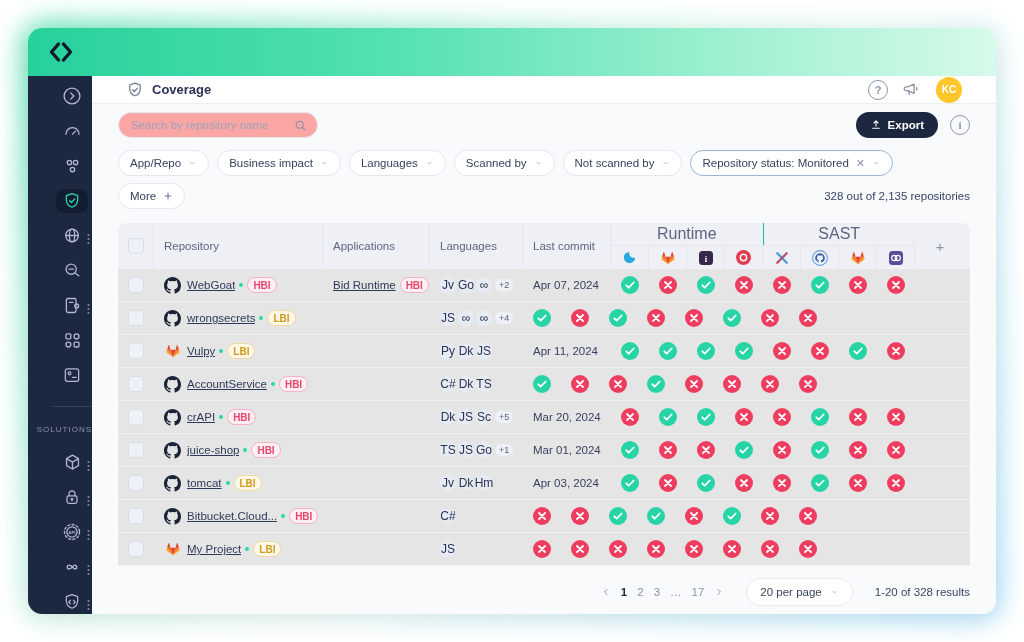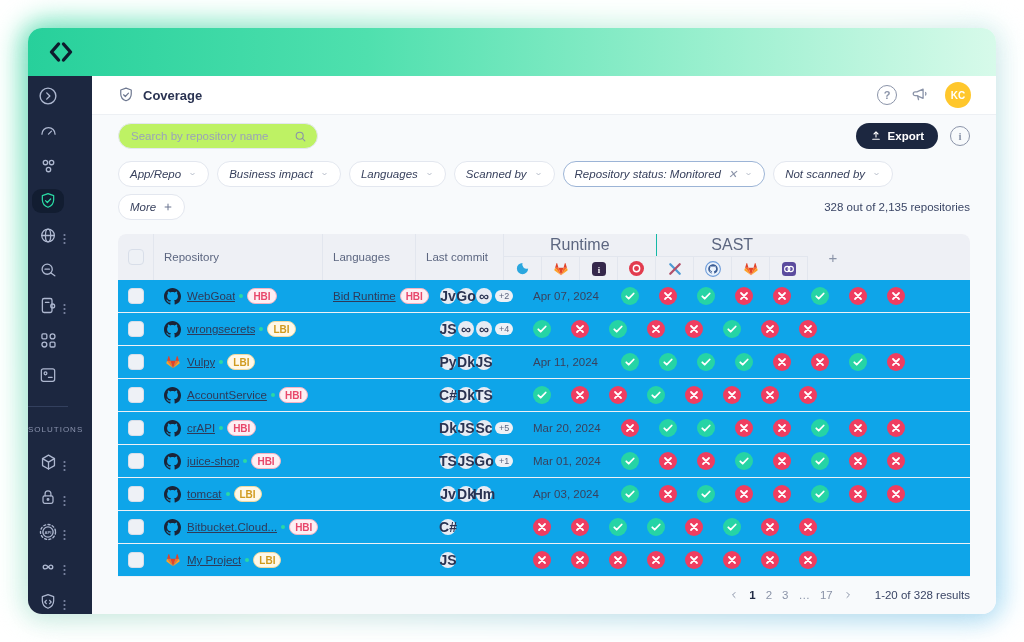--- a/index.html
+++ b/index.html
@@ -6,47 +6,47 @@
   body{width:1024px;height:642px;background:#fff;font-family:"Liberation Sans",sans-serif;-webkit-font-smoothing:antialiased;overflow:hidden;}
   .stage{position:relative;width:1024px;height:642px;}
   .halo{position:absolute;left:20px;top:20px;right:20px;bottom:20px;border-radius:26px;
     background:linear-gradient(135deg,#72e9bf 0%,#d9fbec 38%,#eefdf6 55%,#b9e9ff 100%);filter:blur(13px);}
   .window{position:absolute;left:28px;top:28px;width:968px;height:586px;border-radius:14px;overflow:hidden;background:#fff;box-shadow:0 4px 24px rgba(40,70,110,.12);}
   
   .topbar{height:48px;background:linear-gradient(90deg,#27d09b 0%,#4fe0ae 35%,#9df0d0 72%,#d7faea 100%);display:flex;align-items:center;padding:0 18px;}
   .logo{width:30px;height:30px;display:flex;align-items:center;justify-content:center;}
   
   .bodyrow{display:flex;height:538px;}
-  .sidebar{width:64px;background:#1c2740;display:flex;flex-direction:column;align-items:flex-start;padding-top:8px;box-sizing:border-box;gap:10px;}
+  .sidebar{width:64px;background:#1c2740;display:flex;flex-direction:column;align-items:flex-end;padding-top:8px;box-sizing:border-box;gap:10px;}
   .side-item{width:40px;height:32px;display:flex;align-items:center;justify-content:center;cursor:pointer;position:relative;}
   .side-item svg.sic{stroke:#aeb8d0;fill:none;stroke-width:1.5;stroke-linecap:round;stroke-linejoin:round;}
   .side-item .dots{position:absolute;right:2px;top:10px;fill:#7c87a3;}
   .side-item.active{background:#121d31;border-radius:9px;width:32px;height:32px;margin:0 4px;}
   .side-item.active svg.sic{stroke:#2bd9a4;}
   .side-divider{width:40px;border-top:1px solid #33405e;margin:8px 0 6px;}
   .solutions-label{font-size:8px;letter-spacing:1px;color:#8a93ad;margin:2px 0 6px;}
   
   .content{flex:1;display:flex;flex-direction:column;background:#f8fafc;min-width:0;}
-  .pagehead{height:38px;background:#fff;border-bottom:1px solid #edf0f4;display:flex;align-items:center;justify-content:space-between;padding:0 25px;}
+  .pagehead{height:38px;background:#fff;border-bottom:1px solid #edf0f4;display:flex;align-items:center;justify-content:space-between;padding:0 34px;}
   .ph-left{display:flex;align-items:center;gap:8px;}
   .ph-title{font-size:13px;font-weight:bold;color:#2a3352;}
   .ph-right{display:flex;align-items:center;gap:14px;}
   .round-ic{width:20px;height:20px;border-radius:50%;border:1.4px solid #8b94a9;color:#8b94a9;display:flex;align-items:center;justify-content:center;font-size:11px;font-weight:bold;box-sizing:border-box;cursor:pointer;}
   .avatar{width:26px;height:26px;border-radius:50%;background:#ffc72c;color:#fff;font-size:10px;font-weight:bold;display:flex;align-items:center;justify-content:center;cursor:pointer;}
   .main{flex:1;padding:8px 26px 0;box-sizing:border-box;}
   
   .toolrow{display:flex;align-items:center;justify-content:space-between;}
-  .search{width:200px;height:26px;background:#bef264;border:1px solid #e3e7ef;border-radius:14px;display:flex;align-items:center;padding:0 10px;box-sizing:border-box;gap:6px;}
+  .search{width:200px;height:26px;background:#fca5a5;border:1px solid #e3e7ef;border-radius:14px;display:flex;align-items:center;padding:0 10px;box-sizing:border-box;gap:6px;}
   .search input{border:none;outline:none;flex:1;font-size:11.5px;color:#39425e;background:transparent;font-family:"Liberation Sans",sans-serif;}
   .search input::placeholder{color:#9aa3b8;}
   .tool-right{display:flex;align-items:center;gap:12px;}
   .export-btn{height:26px;background:#1c2740;color:#fff;border:none;border-radius:14px;font-size:11.5px;font-weight:bold;display:flex;align-items:center;gap:6px;padding:0 14px;cursor:pointer;font-family:"Liberation Sans",sans-serif;}
   
   .filterrow{display:flex;align-items:center;gap:8px;margin-top:12px;flex-wrap:wrap;}
-  .pill{height:24px;background:#fff;border:1px solid #e3e7ef;border-radius:13px;display:flex;align-items:center;gap:7px;padding:0 11px;font-size:11.5px;color:#39425e;cursor:pointer;white-space:nowrap;font-style:italic;}
+  .pill{height:24px;background:#fff;border:1px solid #e3e7ef;border-radius:13px;display:flex;align-items:center;gap:7px;padding:0 11px;font-size:11.5px;color:#39425e;cursor:pointer;white-space:nowrap;}
   .pill.active{border-color:#9cb4d6;}
   .pill .x{color:#8a93a8;font-size:11px;}
   .chev{width:9px;height:6px;}
   .morerow{display:flex;align-items:center;margin-top:7px;}
   .summary{margin-left:auto;font-size:11.5px;color:#3a4565;}
   
   .tablewrap{margin-top:14px;background:#fff;border-radius:8px 8px 0 0;}
   .thead{display:flex;background:#eef0f5;border-radius:8px 8px 0 0;height:46px;font-size:11.5px;color:#5c6680;}
   .th{display:flex;align-items:center;padding-left:10px;box-sizing:border-box;border-right:1px solid #e2e6ee;}
   .c-check{width:36px;justify-content:center;padding-left:0;}
@@ -55,29 +55,29 @@
   .c-lang{width:93px;}
   .c-commit{width:88px;}
   .c-plus{width:50px;justify-content:center;padding-left:0;}
   .scanhead{width:304px;display:flex;flex-direction:column;}
   .grp-row{display:flex;height:22px;border-bottom:1px solid #e2e6ee;}
   .grp{flex:1;display:flex;align-items:center;justify-content:center;font-size:16px;color:#5c6680;}
   .grp.sast{border-left:1px solid #14b8a6;}
   .ic-row{display:flex;flex:1;}
   .ic-cell{width:38px;display:flex;align-items:center;justify-content:center;border-right:1px solid #e2e6ee;box-sizing:border-box;}
   .th-plus{border-right:none;color:#8a93a8;font-size:15px;cursor:pointer;}
-  .tbody .tr{display:flex;height:32px;border-bottom:1px solid #eef1f6;background:#0ea5e9;align-items:center;}
+  .tbody .tr{display:flex;height:32px;border-bottom:1px solid #eef1f6;background:#e5e5e5;align-items:center;}
   .td{display:flex;align-items:center;padding-left:10px;box-sizing:border-box;height:100%;overflow:hidden;}
   .cb{width:14px;height:14px;border-radius:4px;background:#eef1f6;border:1px solid #d8dee9;cursor:pointer;}
   .rlink{font-size:11.5px;color:#2e3a59;text-decoration:underline;margin-left:6px;white-space:nowrap;overflow:hidden;text-overflow:ellipsis;cursor:pointer;}
   .tdot{width:4px;height:4px;border-radius:50%;background:#2bd9a4;margin:0 4px;flex:none;}
   .badge{font-size:10px;font-weight:bold;border-radius:8px;padding:1.5px 5px;flex:none;}
   .badge.hbi{color:#e8476b;border:1px solid #f3b3c3;background:#fdeff3;}
   .badge.lbi{color:#d09a1e;border:1px solid #efd9a0;background:#fffaе9;background:#fff8e8;}
-  .chip{width:16px;height:16px;border-radius:50%;background:#e7ebf3;color:#2a3352;font-size:14px;font-weight:bold;display:flex;align-items:center;justify-content:center;margin-right:2px;flex:none;}
+  .chip{width:16px;height:16px;border-radius:50%;background:#e7ebf3;color:#2a3352;font-size:12px;font-weight:normal;display:flex;align-items:center;justify-content:center;margin-right:2px;flex:none;}
   .morechip{font-size:9px;color:#5c6680;background:#eef1f6;border-radius:8px;padding:1px 4px;margin-left:1px;}
   .date{font-size:11.5px;color:#39425e;white-space:nowrap;}
   .st-cell{width:38px;display:flex;align-items:center;justify-content:center;padding-left:0;}
   .src{width:17px;height:17px;flex:none;display:flex;align-items:center;justify-content:center;}
   
   .pagerow{display:flex;align-items:center;justify-content:flex-end;gap:22px;margin-top:12px;padding-bottom:8px;}
   .pages{display:flex;align-items:center;gap:10px;font-size:11.5px;color:#8a93a8;}
   .pg{cursor:pointer;}
   .pg.cur{color:#222b45;font-weight:bold;}
   .pg-arrow{cursor:pointer;display:flex;align-items:center;}
@@ -293,29 +293,29 @@
                 <svg class="chev" viewBox="0 0 24 24" fill="none" stroke="#8a93a8" stroke-width="2.4" stroke-linecap="round" stroke-linejoin="round">
                   <path d="m5 9 7 7 7-7"></path>
                 </svg>
               </div>
               <div class="pill">
                 <span>Scanned by</span>
                 <svg class="chev" viewBox="0 0 24 24" fill="none" stroke="#8a93a8" stroke-width="2.4" stroke-linecap="round" stroke-linejoin="round">
                   <path d="m5 9 7 7 7-7"></path>
                 </svg>
               </div>
-              <div class="pill active">
-                <span>Repository status: Monitored</span>
-                <span class="x">✕</span>
+              <div class="pill">
+                <span>Not scanned by</span>
                 <svg class="chev" viewBox="0 0 24 24" fill="none" stroke="#8a93a8" stroke-width="2.4" stroke-linecap="round" stroke-linejoin="round">
                   <path d="m5 9 7 7 7-7"></path>
                 </svg>
               </div>
-              <div class="pill">
-                <span>Not scanned by</span>
+              <div class="pill active">
+                <span>Repository status: Monitored</span>
+                <span class="x">✕</span>
                 <svg class="chev" viewBox="0 0 24 24" fill="none" stroke="#8a93a8" stroke-width="2.4" stroke-linecap="round" stroke-linejoin="round">
                   <path d="m5 9 7 7 7-7"></path>
                 </svg>
               </div>
             </div>
 
           <div class="morerow">
             <div class="pill">
               <span>More</span>
               <svg width="10" height="10" viewBox="0 0 24 24" fill="none" stroke="#6a7490" stroke-width="2.4" stroke-linecap="round">
@@ -324,20 +324,21 @@
             </div>
             <span class="summary">328 out of 2,135 repositories</span>
           </div>
 
           <div class="tablewrap">
             <div class="thead">
               <div class="th c-check">
                   <span class="cb"></span>
                 </div>
               <div class="th c-repo">Repository</div>
+              <div class="th c-app">Applications</div>
               <div class="th c-lang">Languages</div>
               <div class="th c-commit">Last commit</div>
               <div class="scanhead">
                 <div class="grp-row">
                   <div class="grp">Runtime</div>
                   <div class="grp sast">SAST</div>
                 </div>
                 <div class="ic-row" id="scannerRow">
                     <div class="ic-cell">
                       <span style="display:flex;">
@@ -1241,20 +1242,26 @@
                   <span class="pg">3</span>
                   <span class="pg">…</span>
                   <span class="pg">17</span>
                 </span>
               <span class="pg-arrow">
                 <svg width="10" height="10" viewBox="0 0 24 24" fill="none" stroke="#8a93a8" stroke-width="2.4" stroke-linecap="round" stroke-linejoin="round">
                     <path d="m9.5 6 6 6-6 6"></path>
                   </svg>
               </span>
             </div>
+            <div class="perpage">
+              <span>20 per page</span>
+              <svg class="chev" viewBox="0 0 24 24" fill="none" stroke="#8a93a8" stroke-width="2.4" stroke-linecap="round" stroke-linejoin="round">
+                  <path d="m5 9 7 7 7-7"></path>
+                </svg>
+            </div>
             <span class="results">1-20 of 328 results</span>
           </div>
         </div>
       </div>
     </div>
 
   </div>
 </div>
 
 </body></html>

